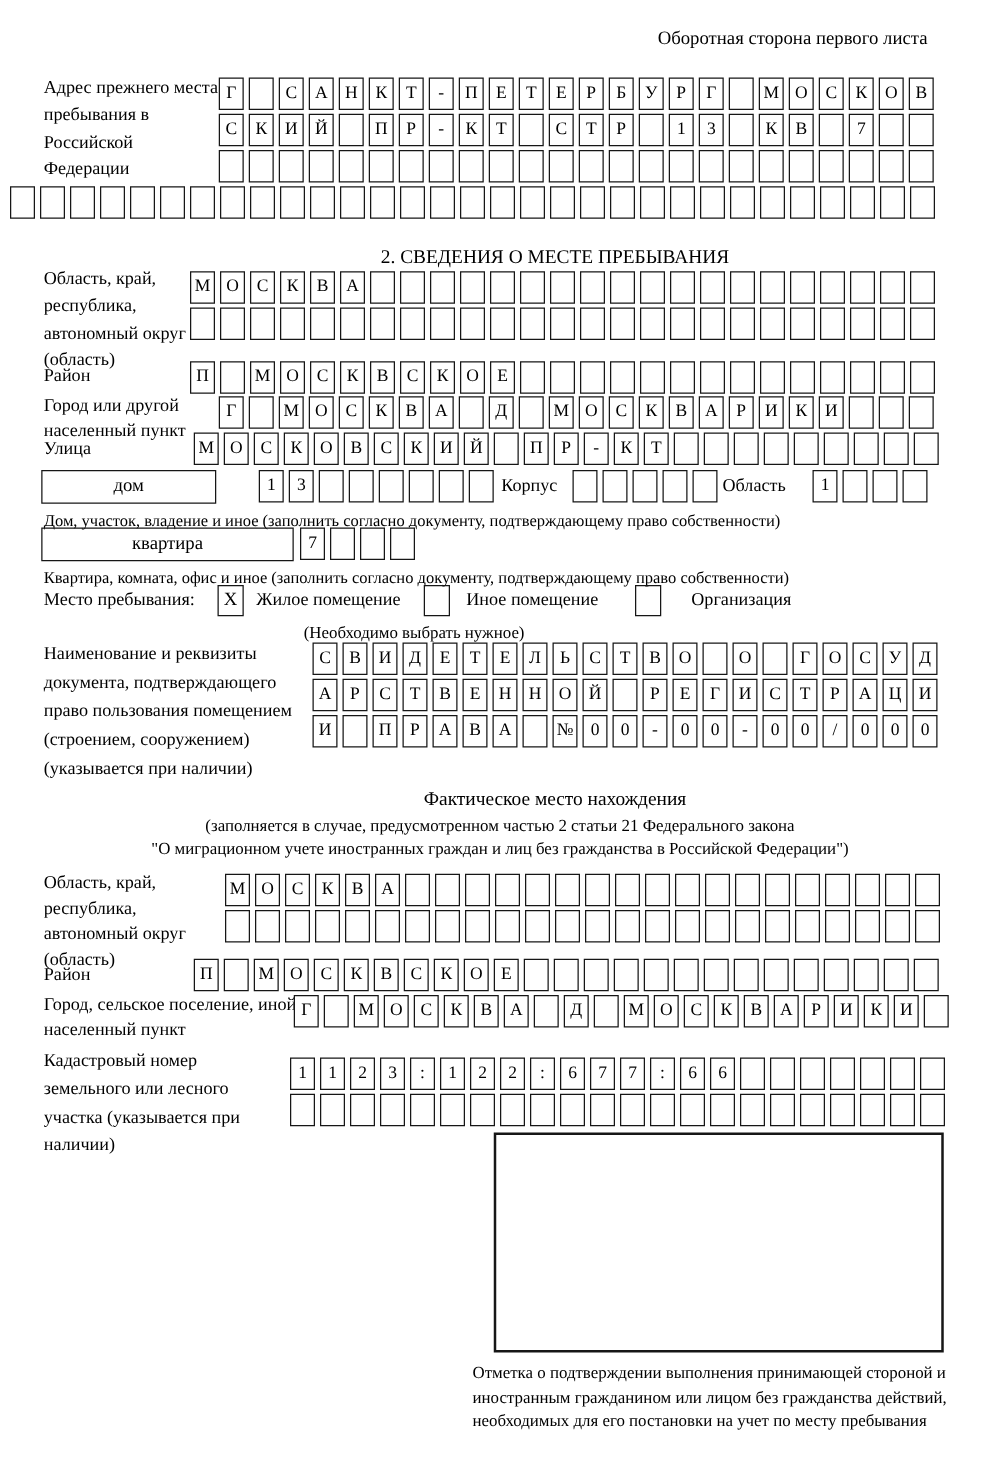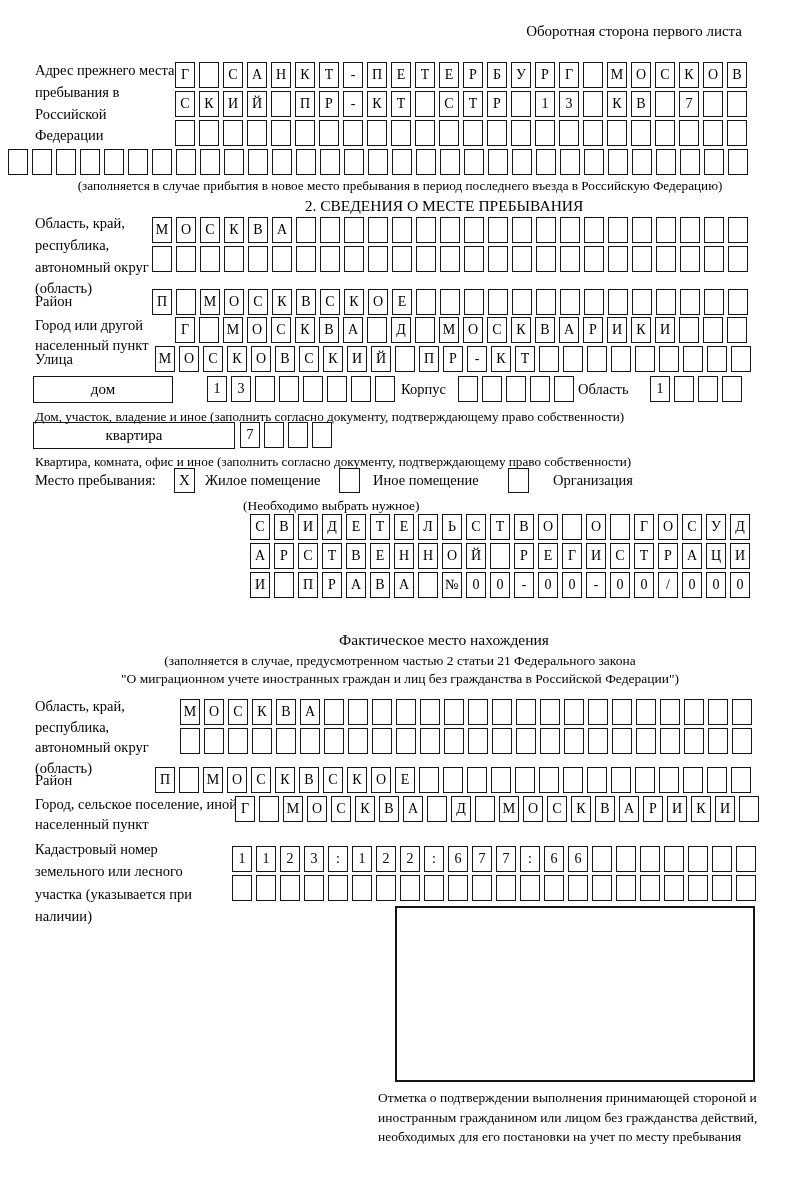--- a/index.html
+++ b/index.html
@@ -152,21 +152,20 @@
       <div class="cell"></div>
       <div class="cell"></div>
       <div class="cell"></div>
       <div class="cell"></div>
       <div class="cell"></div>
       <div class="cell"></div>
       <div class="cell"></div>
       <div class="cell"></div>
       <div class="cell"></div>
     </div>
-  <div class="cap center" style="top:177px;">(заполняется в случае прибытия в новое место пребывания в период последнего въезда в Российскую Федерацию)</div>
 
   <div class="lbl center bold" style="top:194px;font-size:15.5px;">2. СВЕДЕНИЯ О МЕСТЕ ПРЕБЫВАНИЯ</div>
 
   <div class="lbl" style="left:35px;top:213px;width:130px;">Область, край, республика, автономный округ (область)</div>
   <div class="cellrow" style="left:152px;top:217px;">
       <div class="cell">М</div>
       <div class="cell">О</div>
       <div class="cell">С</div>
       <div class="cell">К</div>
       <div class="cell">В</div>
@@ -344,20 +343,21 @@
 
   <div class="inline-lbl" style="left:35px;top:472px;">Место пребывания:</div>
   <div class="chk" style="left:174px;top:468px;">X</div>
   <div class="inline-lbl" style="left:205px;top:472px;">Жилое помещение</div>
   <div class="chk" style="left:339px;top:468px;"></div>
   <div class="inline-lbl" style="left:373px;top:472px;text-align:right;">Иное помещение</div>
   <div class="chk" style="left:508px;top:468px;"></div>
   <div class="inline-lbl" style="left:553px;top:472px;">Организация</div>
   <div class="cap" style="left:243px;top:497px;font-size:13.5px;">(Необходимо выбрать нужное)</div>
 
+  <div class="lbl" style="left:35px;top:512px;width:207px;line-height:1.58;">Наименование и реквизиты документа, подтверждающего право пользования помещением (строением, сооружением) (указывается при наличии)</div>
   <div class="cellrow" style="left:250px;top:514px;">
       <div class="cell">С</div>
       <div class="cell">В</div>
       <div class="cell">И</div>
       <div class="cell">Д</div>
       <div class="cell">Е</div>
       <div class="cell">Т</div>
       <div class="cell">Е</div>
       <div class="cell">Л</div>
       <div class="cell">Ь</div>

